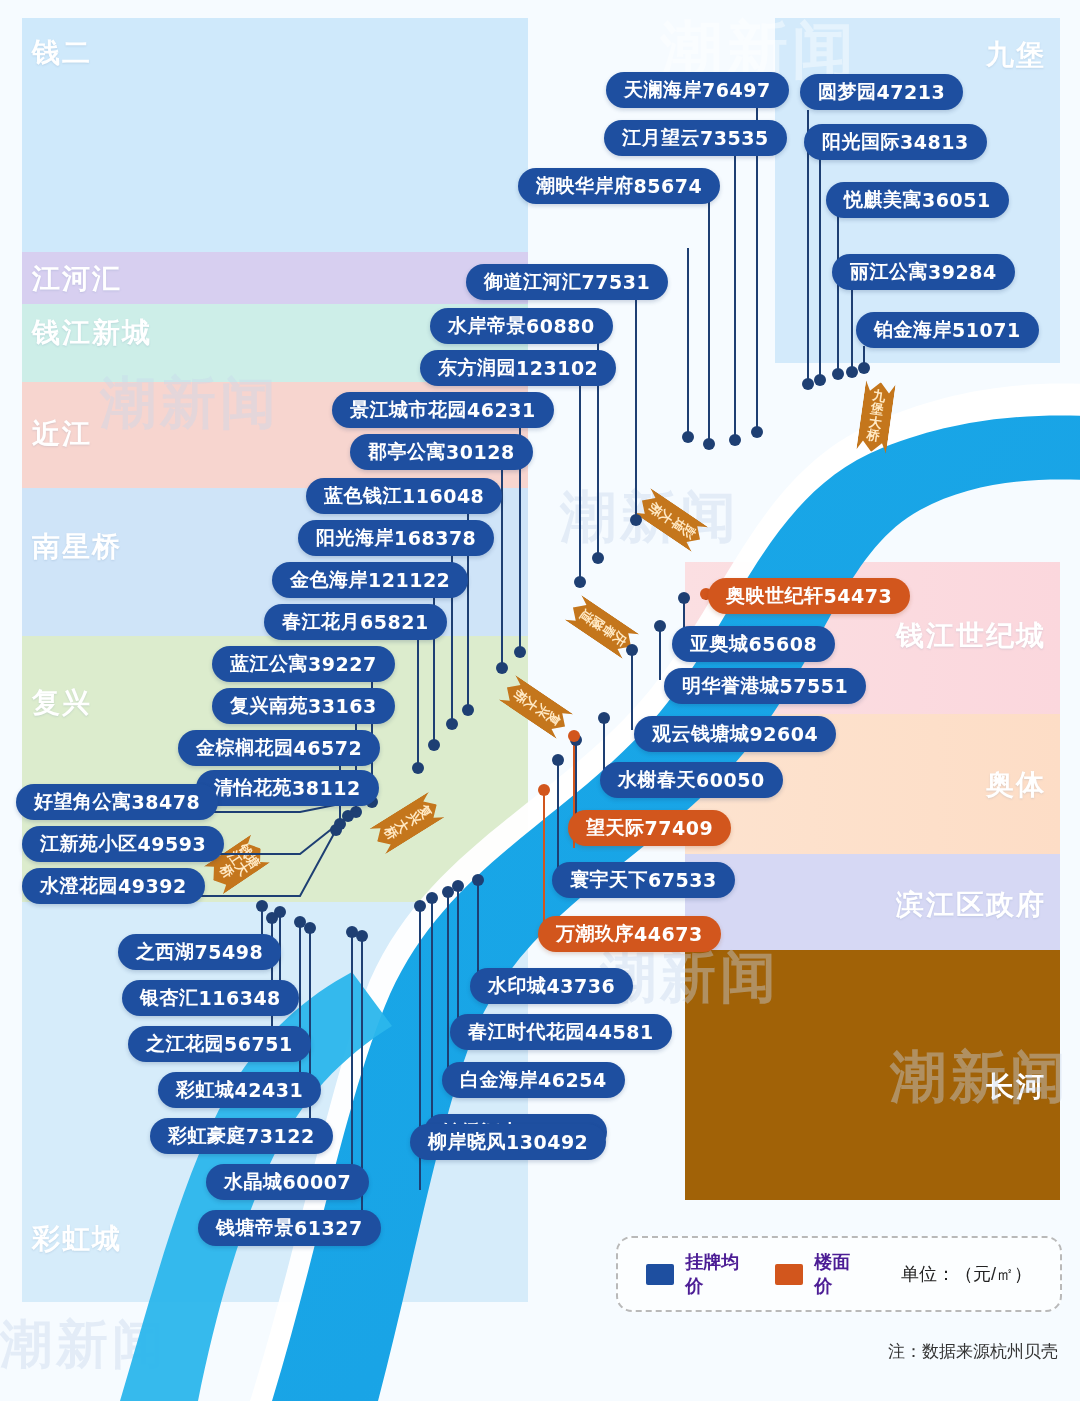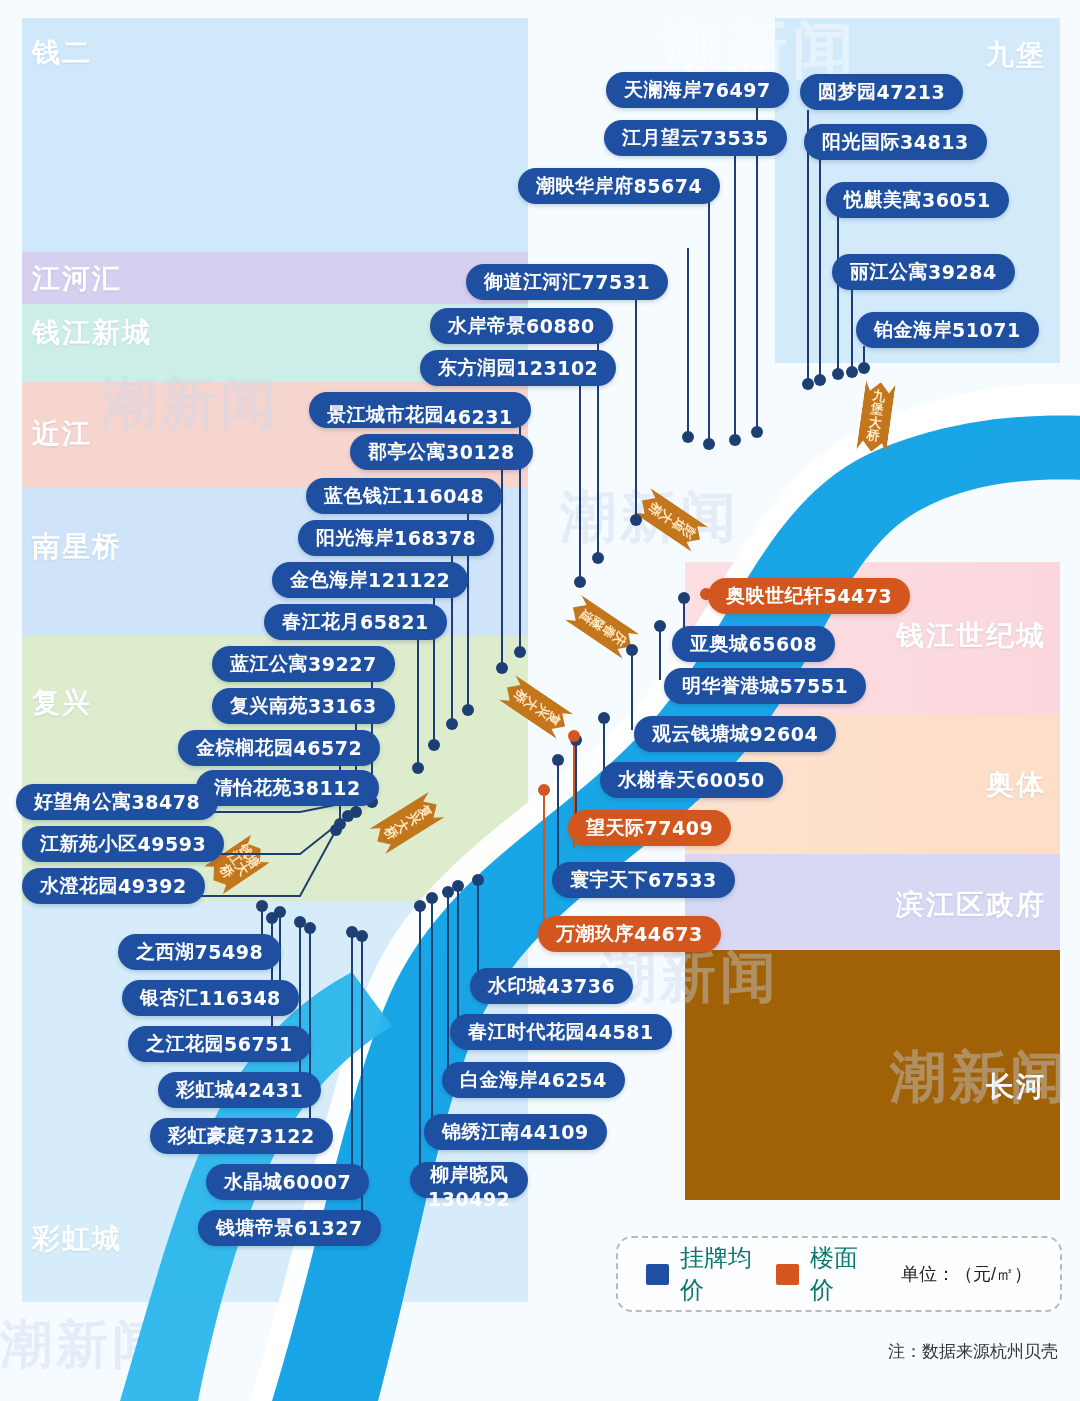--- a/index.html
+++ b/index.html
@@ -85,21 +85,21 @@
     border: 2px dashed #b9b9b9;
     border-radius: 16px;
     background: rgba(255,255,255,.65);
     display: flex;
     align-items: center;
     gap: 22px;
     padding: 0 28px;
   }
   .legend-item { display: flex; align-items: center; gap: 11px; }
   .swatch { width: 30px; height: 21px; border-radius: 2px; display: block; }
-  .legend-text { font-size: 24px; color: #0f766e; font-weight: 400; }
+  .legend-text { font-size: 18px; color: #4c1d95; font-weight: 700; }
   #legend-unit { font-size: 18px; color: #222; margin-left: 14px; white-space: nowrap; }
   #note {
     position: absolute;
     right: 22px; top: 1340px;
     font-size: 17px;
     color: #333;
     white-space: nowrap;
   }
 
   
@@ -346,21 +346,21 @@
     <span class="pval">77531</span>
   </div>
   <div class="pill" style="left:430px;top:308px;">
     <span class="pname">水岸帝景</span>
     <span class="pval">60880</span>
   </div>
   <div class="pill" style="left:420px;top:350px;">
     <span class="pname">东方润园</span>
     <span class="pval">123102</span>
   </div>
-  <div class="pill" style="left:309px;top:392px;align-items:flex-end;">
+  <div class="pill" style="left:332px;top:392px;">
     <span class="pname">景江城市花园</span>
     <span class="pval">46231</span>
   </div>
   <div class="pill" style="left:350px;top:434px;">
     <span class="pname">郡亭公寓</span>
     <span class="pval">30128</span>
   </div>
   <div class="pill" style="left:306px;top:478px;">
     <span class="pname">蓝色钱江</span>
     <span class="pval">116048</span>
@@ -444,21 +444,21 @@
     <span class="pval">44581</span>
   </div>
   <div class="pill" style="left:442px;top:1062px;">
     <span class="pname">白金海岸</span>
     <span class="pval">46254</span>
   </div>
   <div class="pill" style="left:424px;top:1114px;">
     <span class="pname">锦绣江南</span>
     <span class="pval">44109</span>
   </div>
-  <div class="pill" style="left:410px;top:1162px;flex-direction:column;">
+  <div class="pill" style="left:410px;top:1124px;">
     <span class="pname">柳岸晓风</span>
     <span class="pval">130492</span>
   </div>
 
   <div class="pill" style="left:800px;top:74px;">
     <span class="pname">圆梦园</span>
     <span class="pval">47213</span>
   </div>
   <div class="pill" style="left:804px;top:124px;">
     <span class="pname">阳光国际</span>

